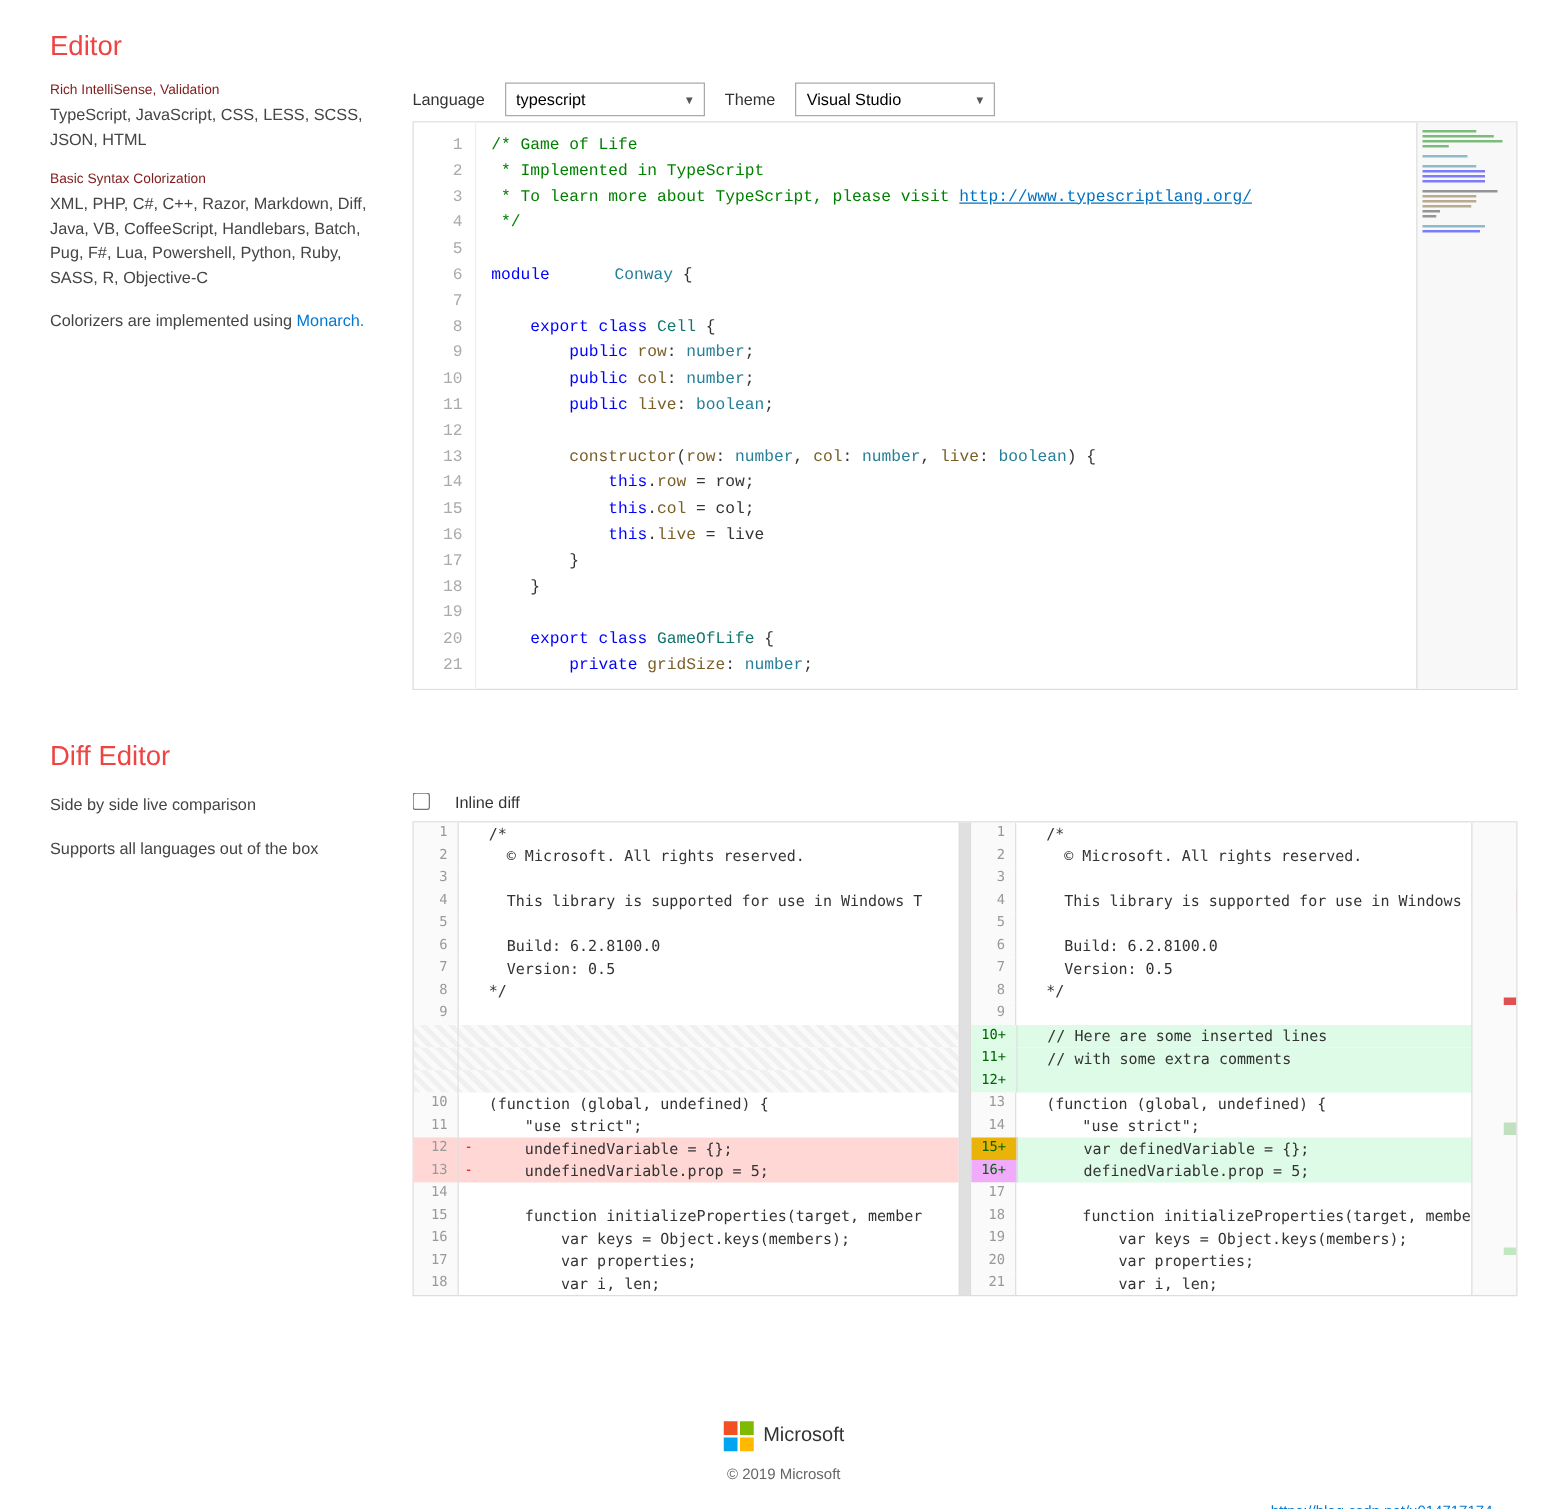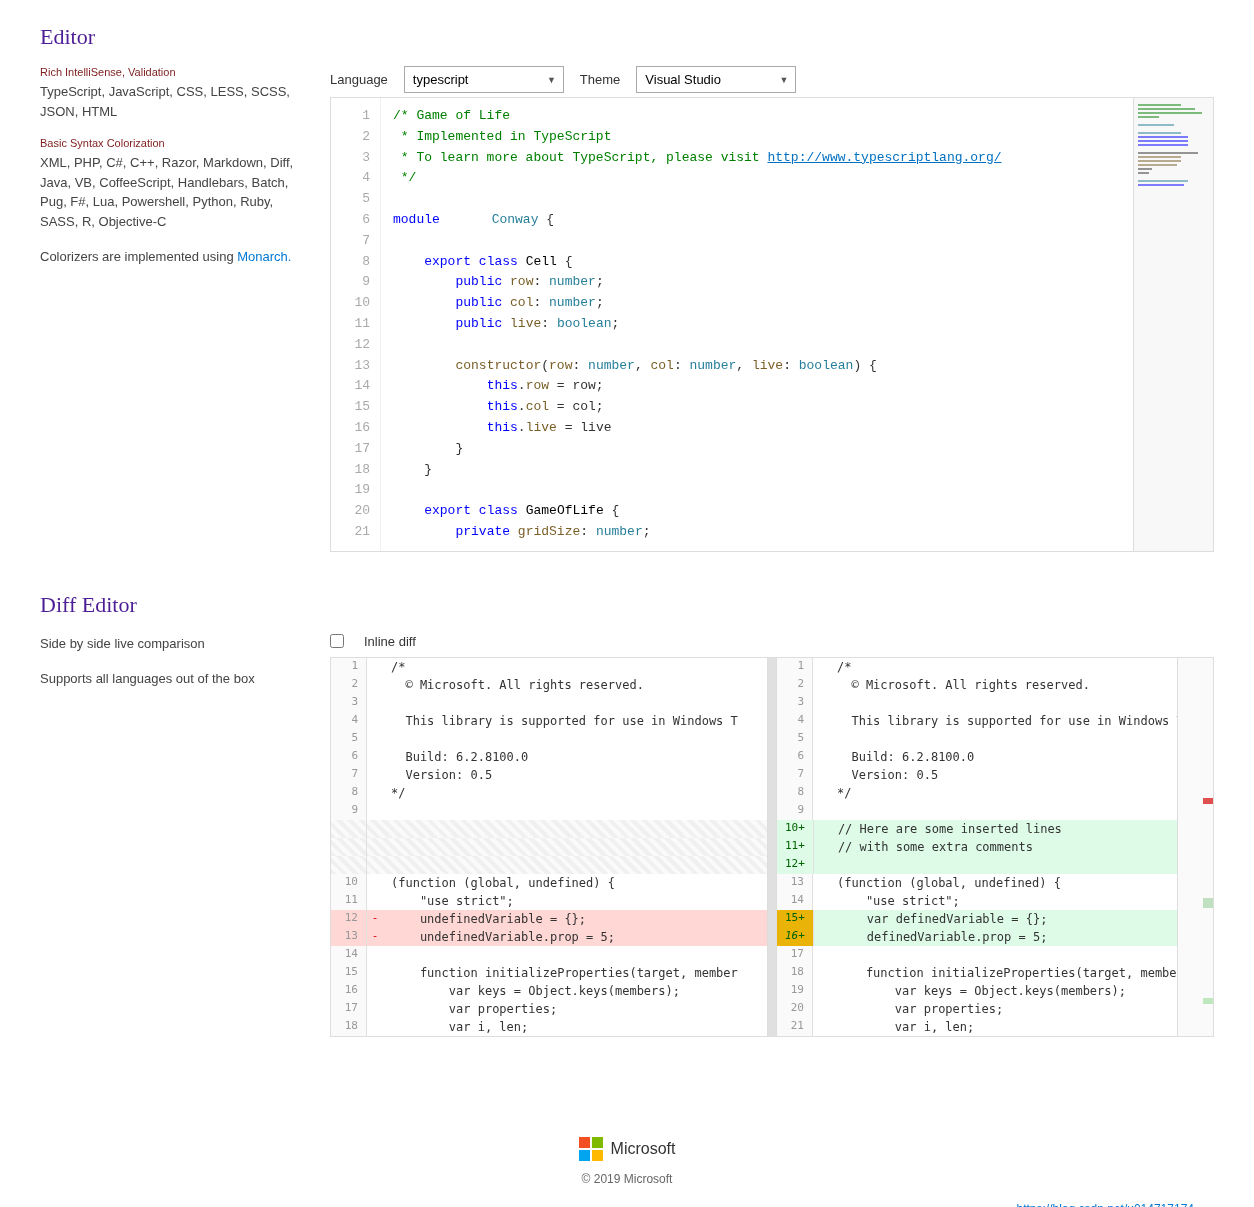--- a/index.html
+++ b/index.html
@@ -13,23 +13,22 @@
     }
 
     .page-content {
       padding: 24px 40px;
     }
 
     
     .section-title {
       font-size: 22px;
       font-weight: 300;
-      color: #4c1d95;
+      color: #ef4444;
       margin-bottom: 16px;
-      font-family: Liberation Serif, serif;
     }
 
     .editor-section {
       margin-bottom: 40px;
     }
 
     .left-col {
       width: 280px;
       float: left;
       padding-right: 20px;
@@ -155,21 +154,21 @@
       );
       border-left: 1px solid #ddd;
       position: relative;
       overflow: hidden;
     }
 
     
     .c-comment { color: #008000; }
     .c-keyword { color: #0000ff; }
     .c-type { color: #267f99; }
-    .c-class { color: #000000; }
+    .c-class { color: #0f766e; }
     .c-prop { color: #795e26; }
     .c-link { color: #0070c1; text-decoration: underline; }
     .c-module { color: #267f99; margin-left: 44px; }
 
     
     .diff-section {
       clear: both;
     }
 
     .diff-controls {
@@ -628,21 +627,21 @@
               <div class="diff-line-num">14</div>
               <div class="diff-line-marker"></div>
               <div class="diff-line-code">    "use strict";</div>
             </div>
           <div class="diff-line diff-added">
               <div class="diff-line-num" style="background:#eab308; color:#006400;">15+</div>
               <div class="diff-line-marker" style="color:#006400;"></div>
               <div class="diff-line-code">    var definedVariable = {};</div>
             </div>
           <div class="diff-line diff-added">
-              <div class="diff-line-num" style="background:#eab308; color:#006400;font-style:italic;">16+</div>
+              <div class="diff-line-num" style="background:#f0abfc; color:#006400;">16+</div>
               <div class="diff-line-marker" style="color:#006400;"></div>
               <div class="diff-line-code">    definedVariable.prop = 5;</div>
             </div>
           <div class="diff-line">
               <div class="diff-line-num">17</div>
               <div class="diff-line-marker"></div>
               <div class="diff-line-code"></div>
             </div>
           <div class="diff-line">
               <div class="diff-line-num">18</div>

